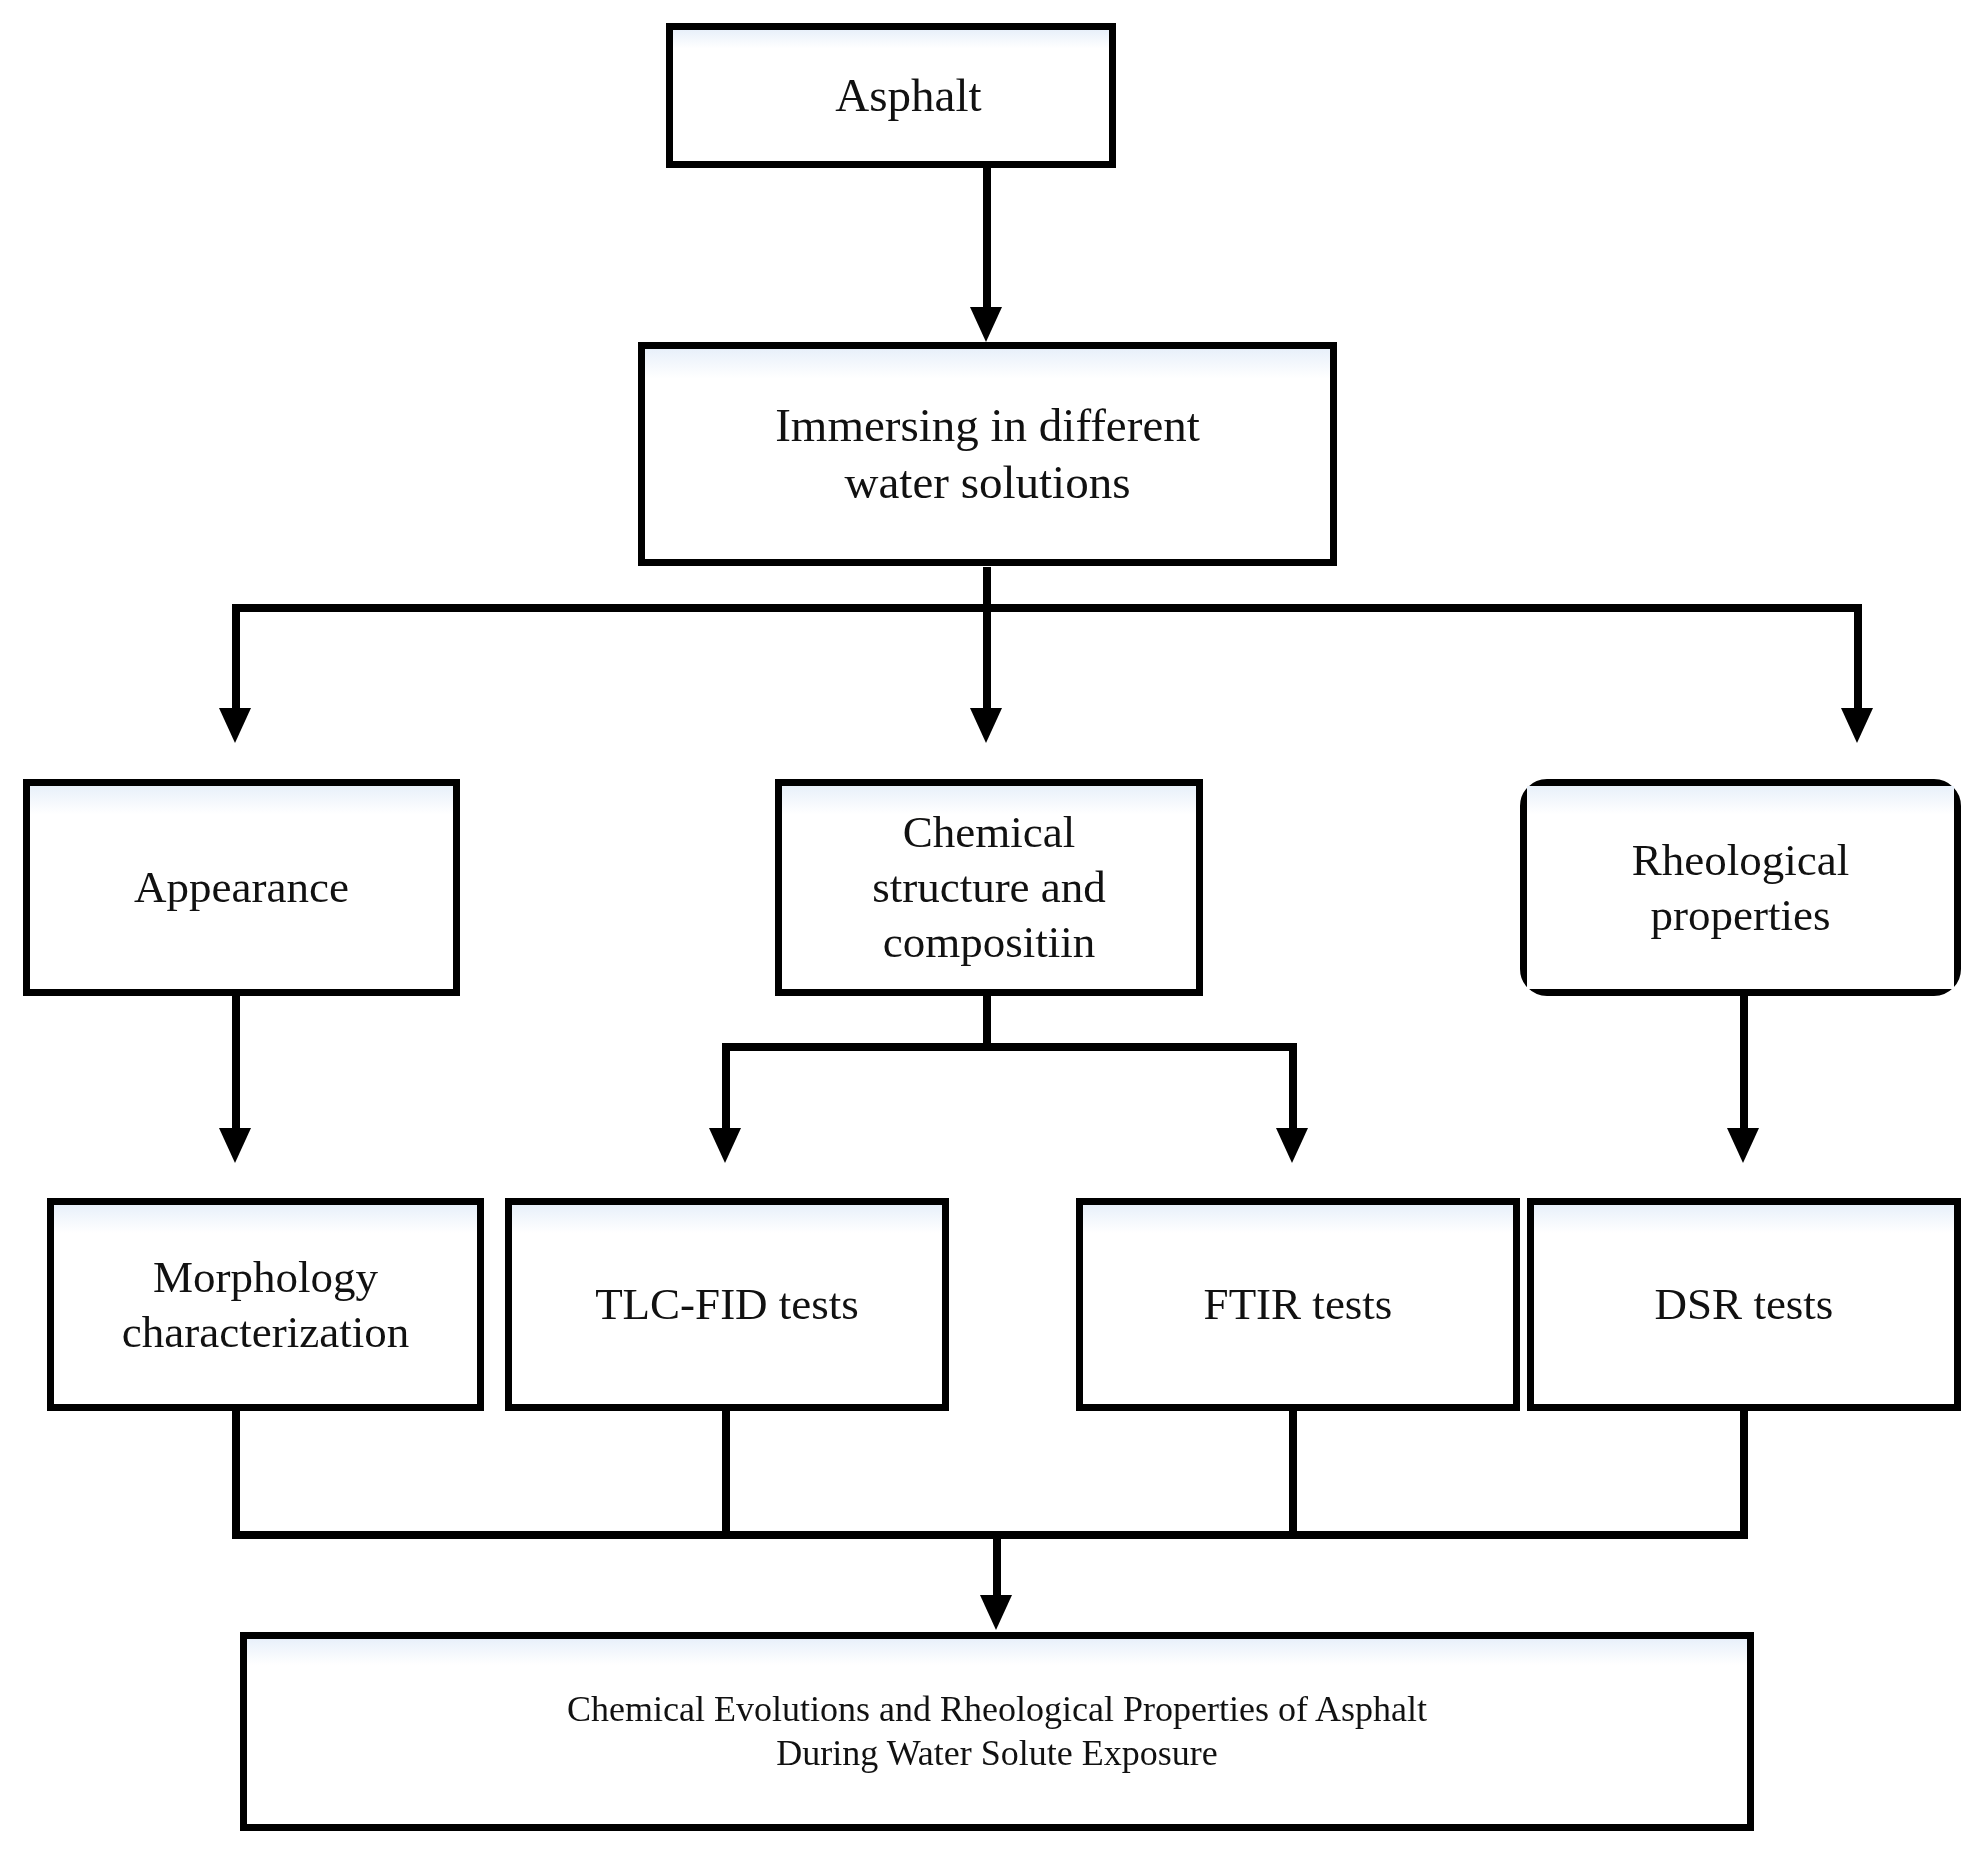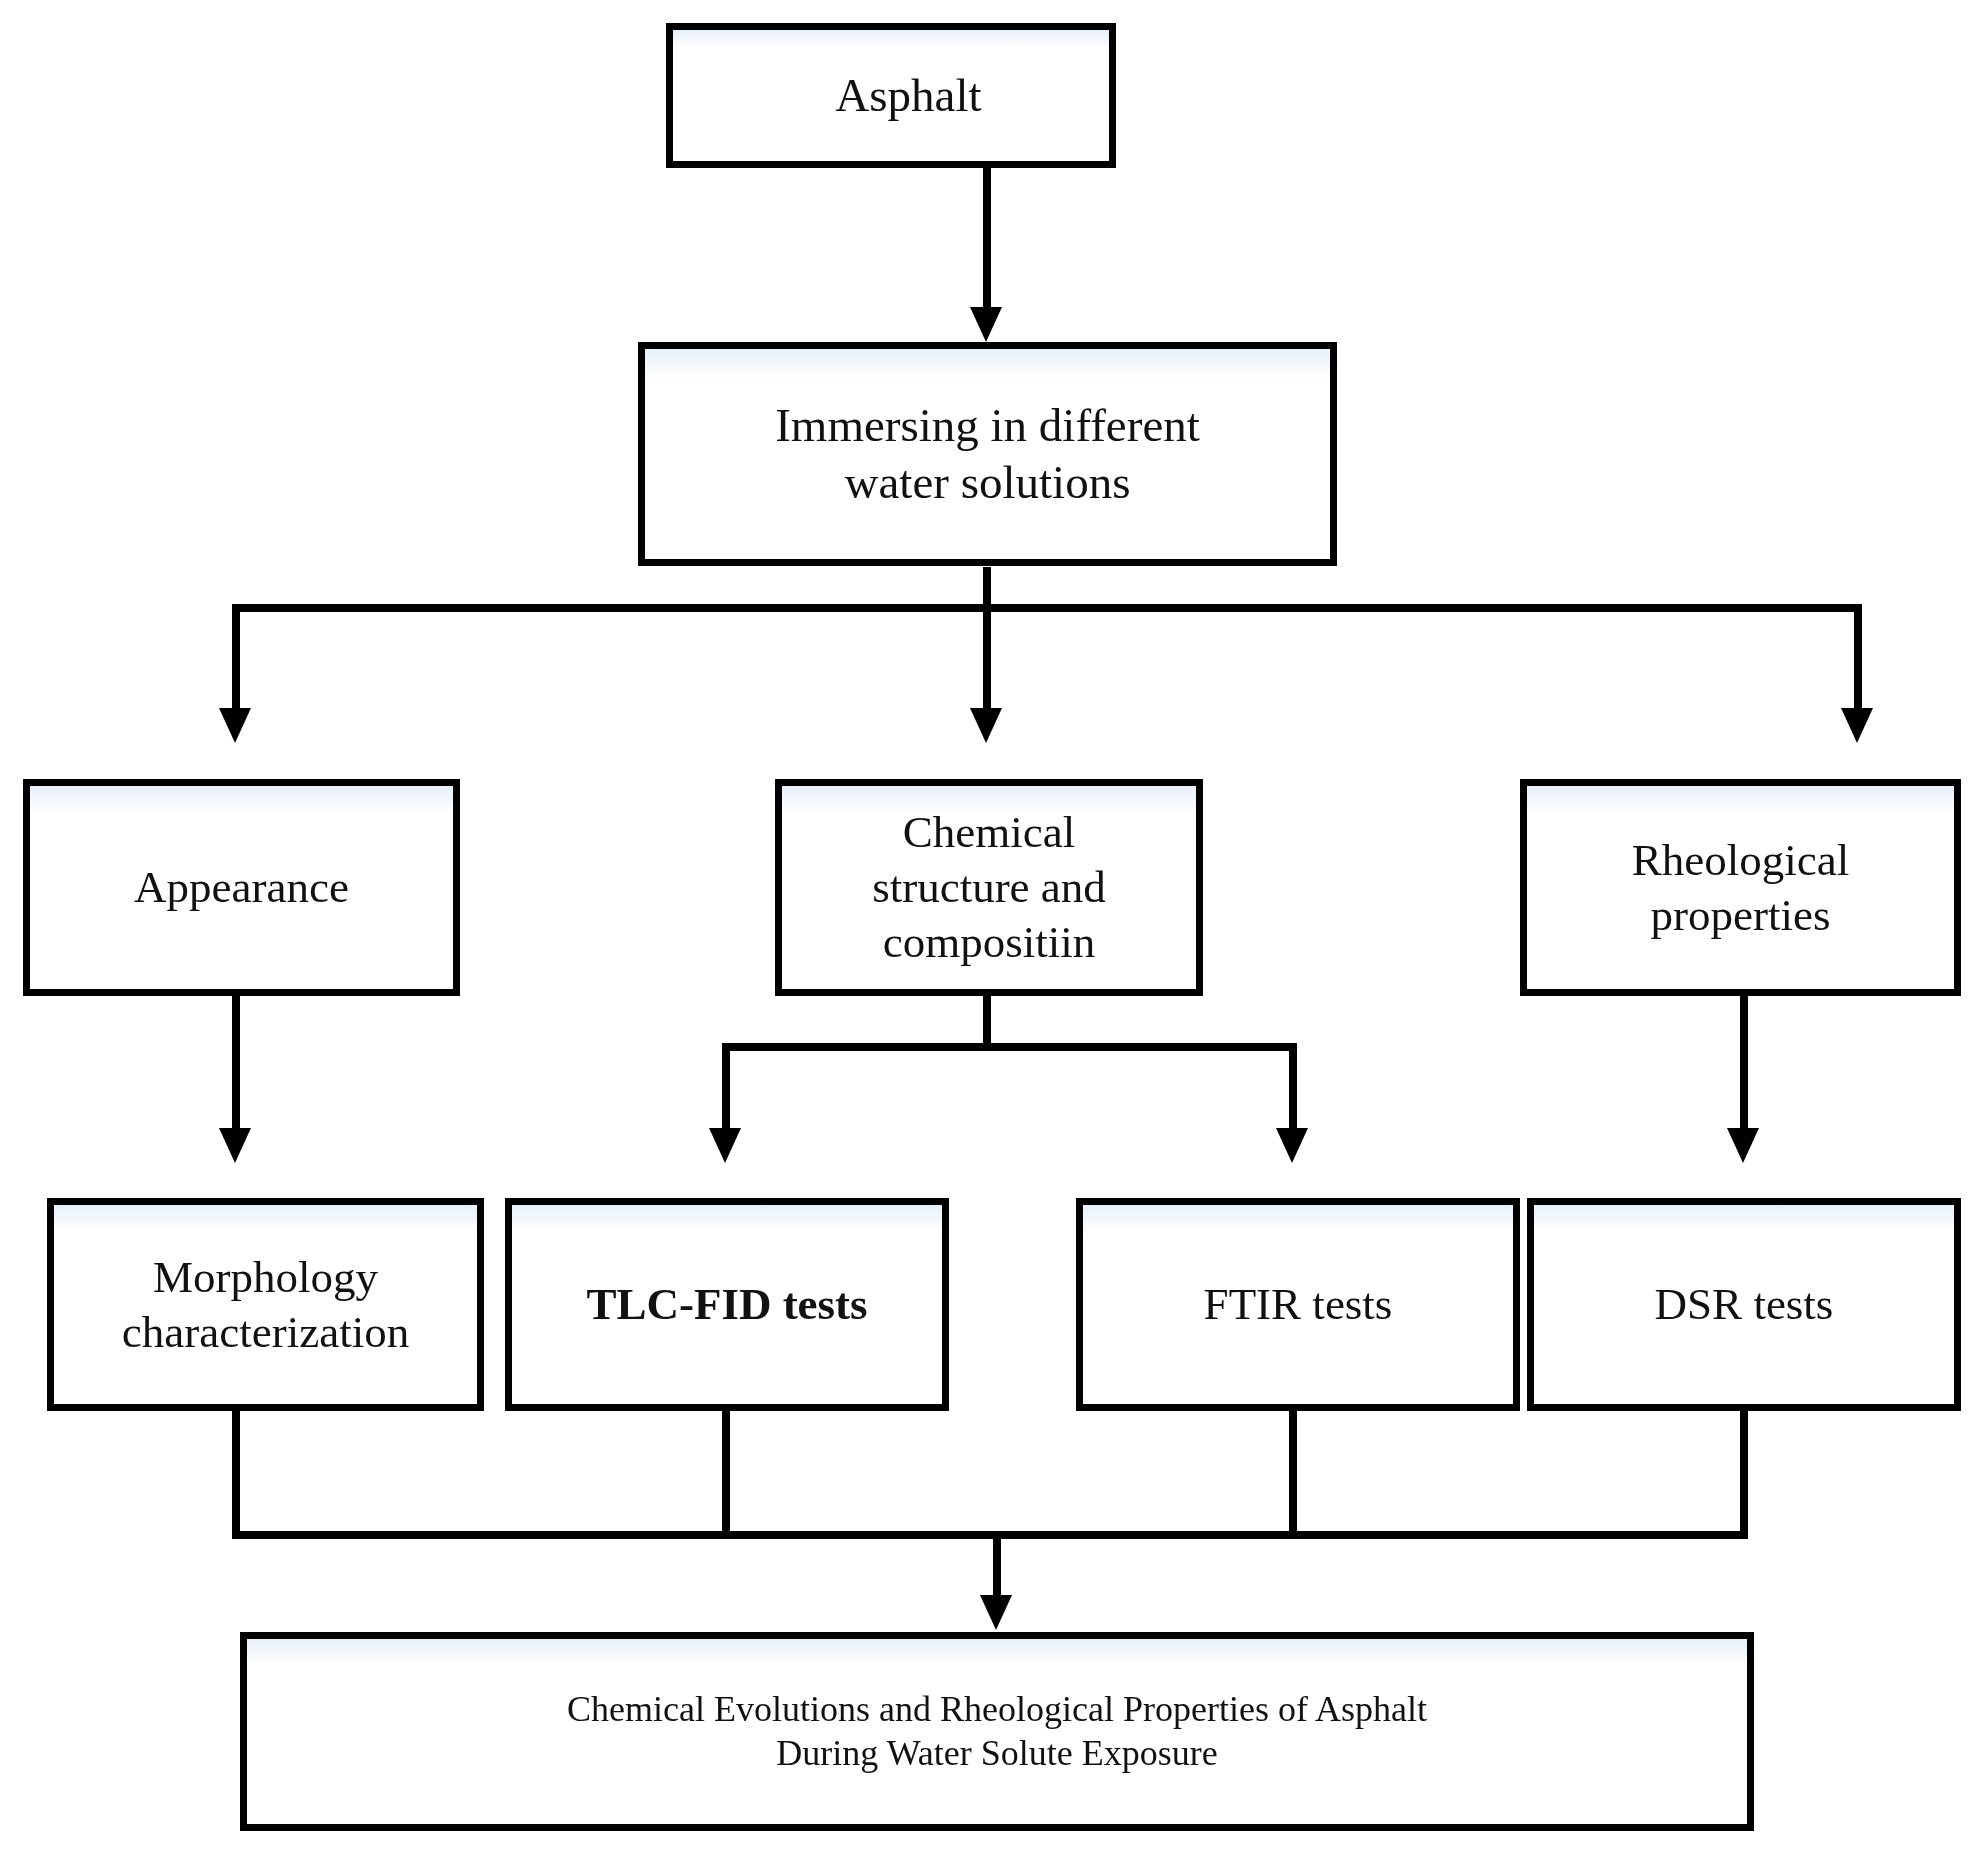--- a/index.html
+++ b/index.html
@@ -80,31 +80,31 @@
   <div class="node fs-mid" style="left:23px; top:779px; width:437px; height:217px;">
     <span class="label">Appearance</span>
   </div>
 
   <div class="node fs-mid" style="left:775px; top:779px; width:428px; height:217px;">
     <span class="label">Chemical
 structure and
 compositiin</span>
   </div>
 
-  <div class="node fs-mid" style="left:1520px; top:779px; width:441px; height:217px;">
+  <div class="node fs-mid" style="left:1520px; top:779px; width:441px; height:217px;border-radius:27px;">
     <span class="label">Rheological
 properties</span>
   </div>
 
   <div class="node fs-mid" style="left:23px; top:1198px; width:437px; height:213px;margin-left:24px;">
     <span class="label">Morphology
 characterization</span>
   </div>
 
-  <div class="node fs-mid" style="left:505px; top:1198px; width:444px; height:213px;font-weight:bold;">
+  <div class="node fs-mid" style="left:505px; top:1198px; width:444px; height:213px;">
     <span class="label">TLC-FID tests</span>
   </div>
 
   <div class="node fs-mid" style="left:1076px; top:1198px; width:444px; height:213px;text-align:center;">
     <span class="label">FTIR tests</span>
   </div>
 
   <div class="node fs-mid" style="left:1527px; top:1198px; width:434px; height:213px;">
     <span class="label">DSR tests</span>
   </div>

